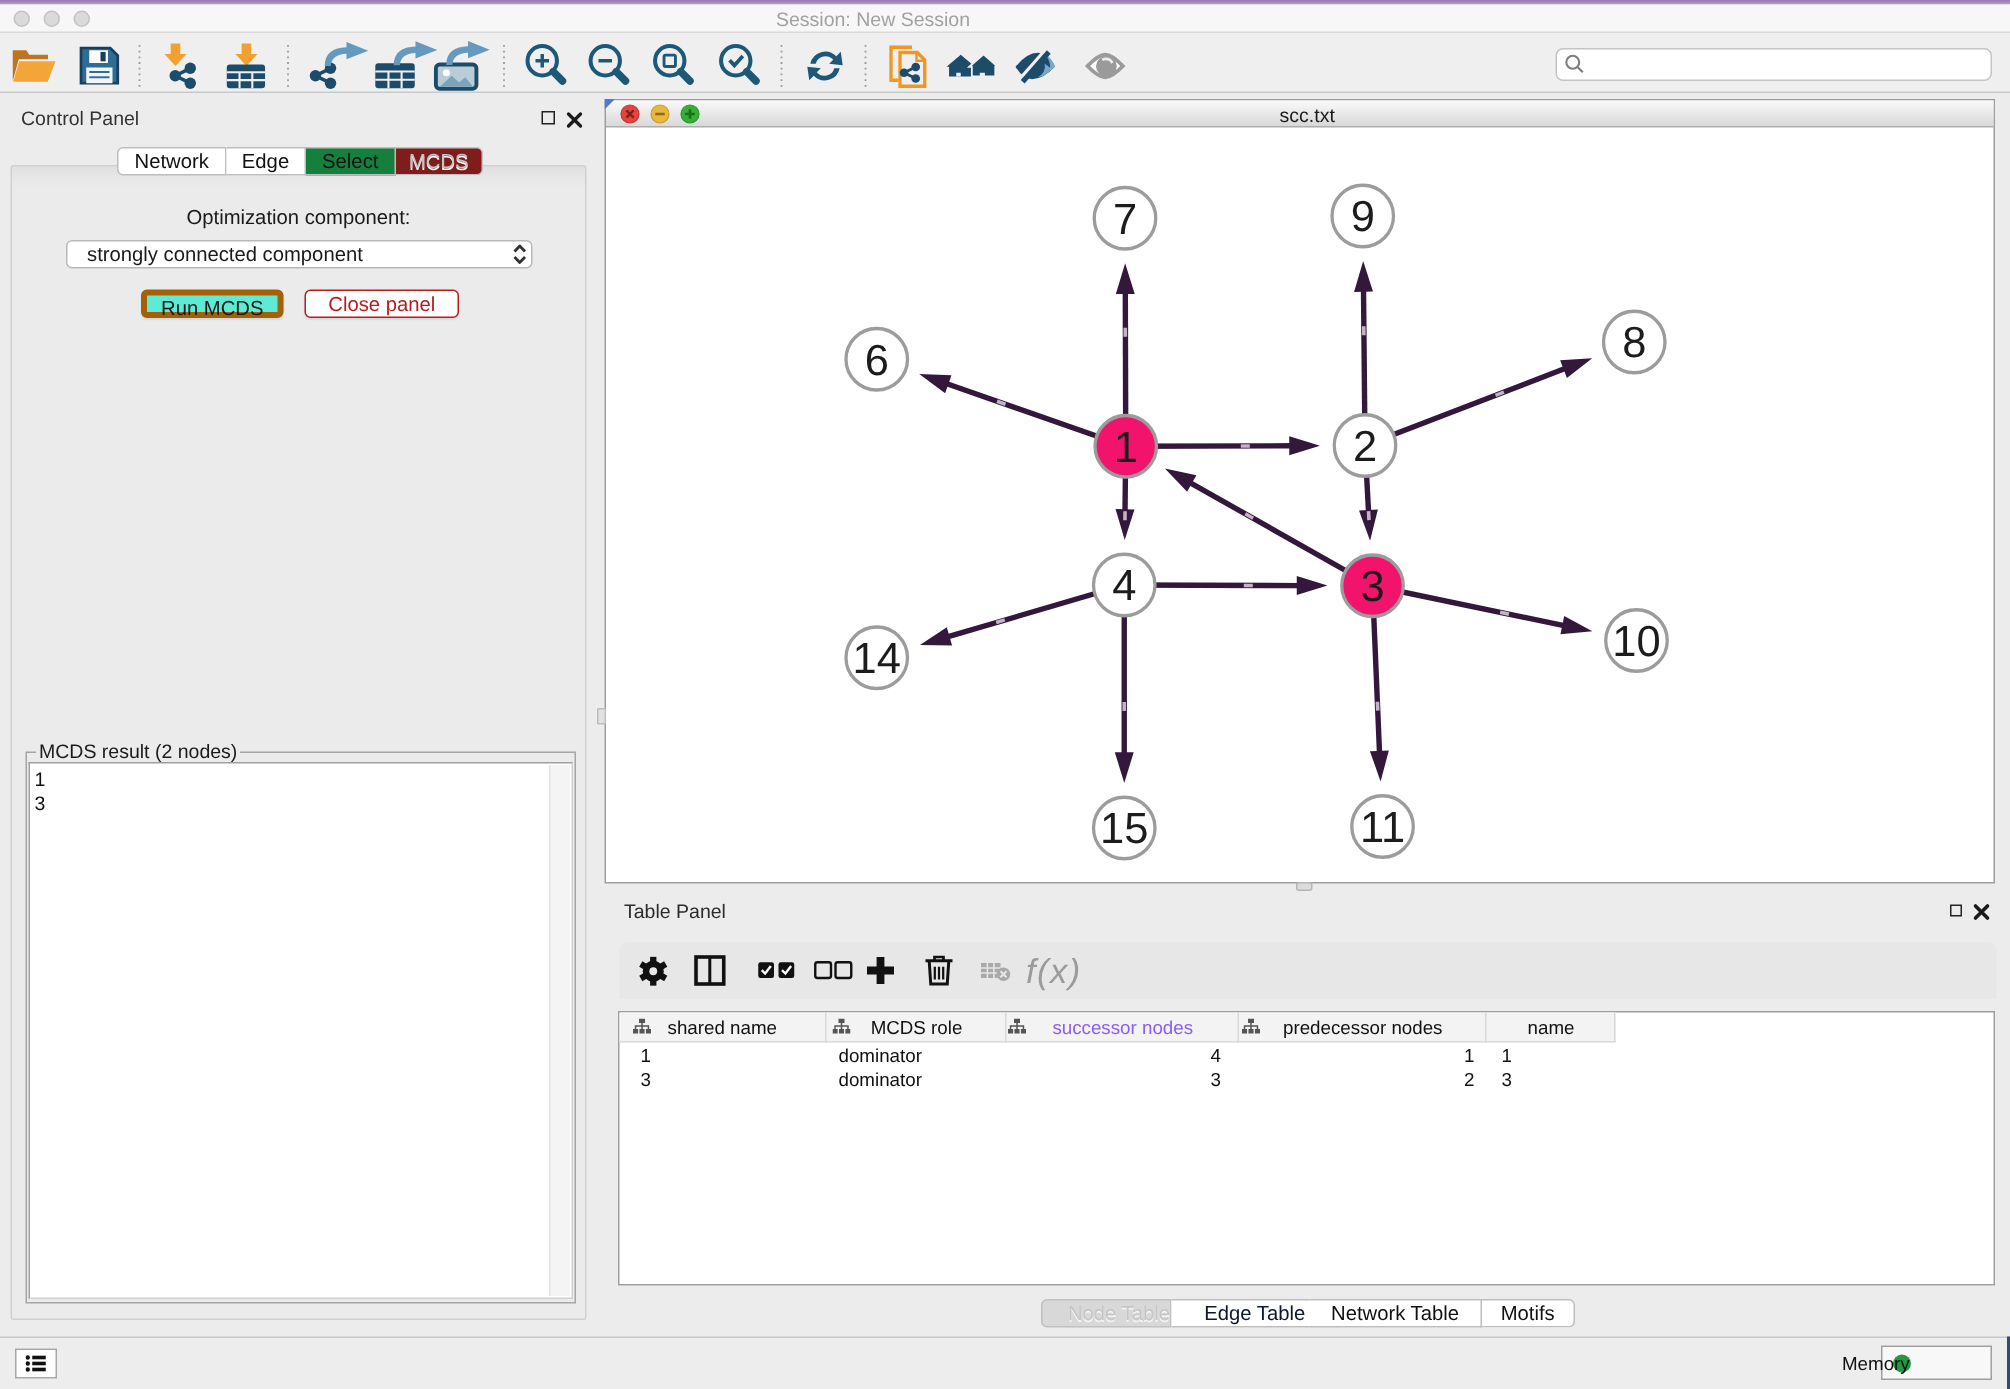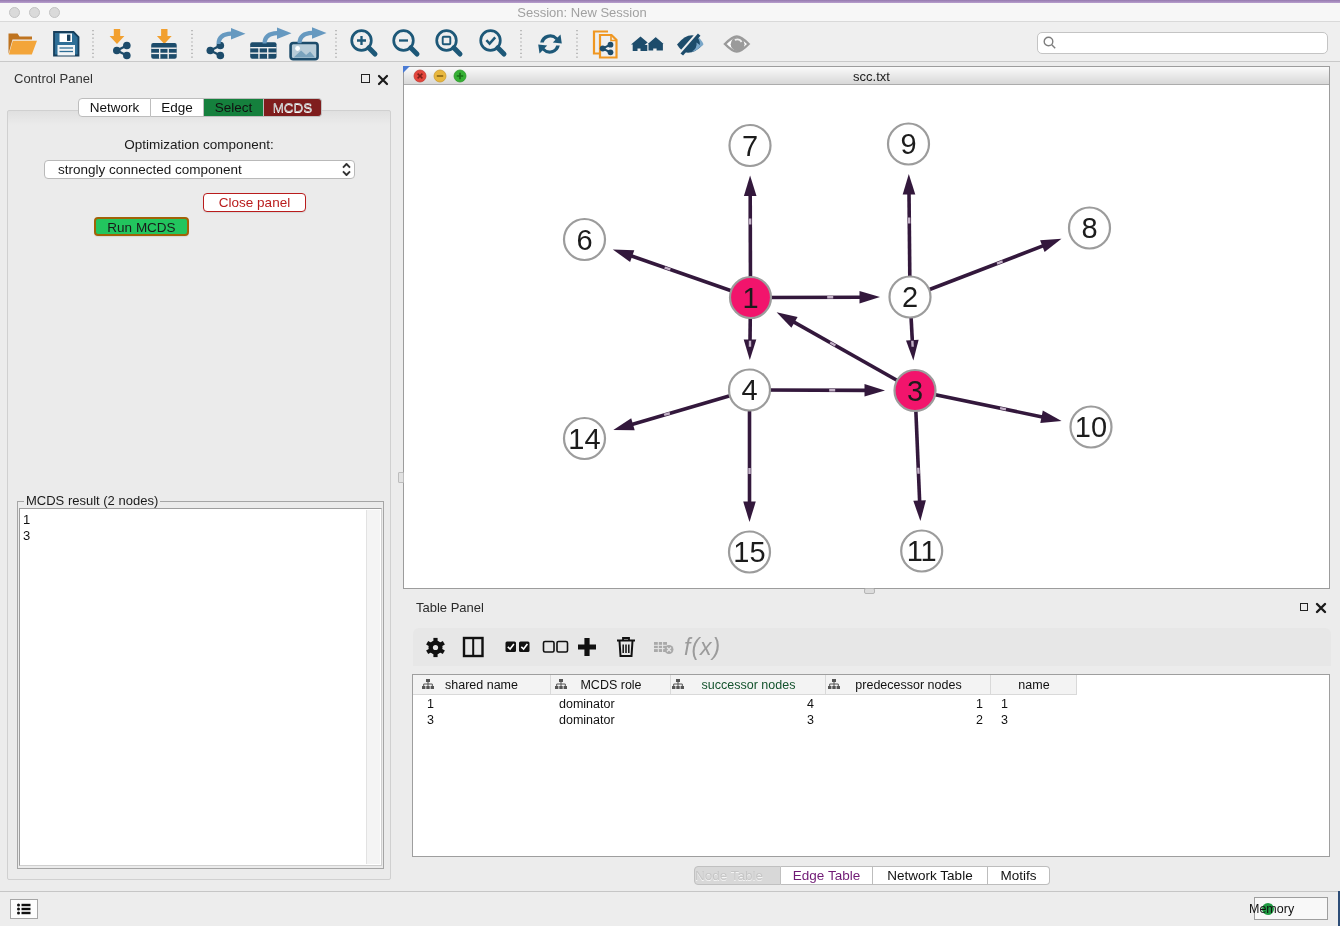--- a/index.html
+++ b/index.html
@@ -150,21 +150,21 @@
  <div class="abs" style="left:126px;top:0;width:60px;height:19px;background:#15803d;border:1px solid #bdbdbd;border-left:none;text-align:center;line-height:18px;color:#111;">Select</div>
  <div class="abs" style="left:186px;top:0;width:58px;height:19px;background:#7f1d1d;border:1px solid #c2c2c2;border-left:none;border-radius:0 4px 4px 0;text-align:center;line-height:18px;color:#c4c4c4;text-shadow:0 1px 0 #fafafa;">MCDS</div>
 </div>
 
 <div class="abs" style="left:0;top:137px;width:398px;text-align:center;font-size:13.5px;color:#1a1a1a;">Optimization component:</div>
 <div class="abs" style="left:44px;top:160px;width:311px;height:19px;background:#fff;border:1px solid #b9b9b9;border-radius:4px;font-size:13.5px;color:#1a1a1a;line-height:18px;padding-left:13px;">strongly connected component</div>
 <svg class="abs" style="left:340px;top:162px;" width="13" height="15" viewBox="0 0 13 15">
  <path d="M3 5.6 L6.5 2 L10 5.6" fill="none" stroke="#333" stroke-width="1.9" stroke-linejoin="round"></path>
  <path d="M3 9.4 L6.5 13 L10 9.4" fill="none" stroke="#333" stroke-width="1.9" stroke-linejoin="round"></path>
 </svg>
-<div class="abs" style="left:94px;top:193px;width:95px;height:19px;background:#22c55e;border:2px solid #a16207;border-radius:4px;font-size:13.5px;color:#1a1a1a;text-align:center;line-height:17.5px;box-shadow:0 1px 1px rgba(0,0,0,0.08);margin-top:24px;">Run MCDS</div>
+<div class="abs" style="left:94px;top:193px;width:95px;height:19px;background:#5eead4;border:4px solid #a16207;border-radius:4px;font-size:13.5px;color:#1a1a1a;text-align:center;line-height:17.5px;box-shadow:0 1px 1px rgba(0,0,0,0.08);">Run MCDS</div>
 <div class="abs" style="left:203px;top:193px;width:103px;height:19px;background:#fff;border:1px solid #b91c1c;border-radius:4px;font-size:13.5px;color:#b91c1c;text-align:center;line-height:17.5px;box-shadow:0 1px 1px rgba(0,0,0,0.08);">Close panel</div>
 
 <div class="abs" style="left:17px;top:501px;width:367px;height:368px;border:1px solid #a5a5a5;"></div>
 <div class="abs" style="left:24px;top:493px;font-size:13px;color:#1a1a1a;background:#ebebeb;padding:0 2px;">MCDS result (2 nodes)</div>
 <div class="abs" style="left:19px;top:508px;width:363px;height:358px;background:#fff;border:1px solid #9e9e9e;border-right:1px solid #cfcfcf;border-bottom:1px solid #cfcfcf;"></div>
 <div class="abs" style="left:366px;top:510px;width:14px;height:354px;background:#f4f4f4;border-left:1px solid #e2e2e2;"></div>
 <div class="abs" style="left:23px;top:512px;font-size:13px;color:#111;line-height:16px;">1<br>3</div>
 
 <div class="abs" style="left:403px;top:66px;width:927px;height:523px;border:1px solid #9c9c9c;background:#fff;"></div>
 <div class="abs" style="left:404px;top:67px;width:925px;height:18px;background:linear-gradient(#fafafa,#d8d8d8);border-bottom:1px solid #acacac;"></div>
@@ -316,21 +316,21 @@
 <div class="abs" style="left:551px;top:675px;width:120px;height:20px;border-right:1px solid #d9d9d9;"></div>
 <div class="abs" style="left:551px;top:678px;width:120px;text-align:center;font-size:12.5px;color:#111;">MCDS role</div>
 <svg class="abs" style="left:555px;top:679px;" width="12" height="11" viewBox="0 0 12 11">
  <rect x="4" y="0" width="4" height="3" fill="#555"></rect>
     <rect x="0" y="7" width="3.4" height="3" fill="#555"></rect>
     <rect x="4.3" y="7" width="3.4" height="3" fill="#555"></rect>
     <rect x="8.6" y="7" width="3.4" height="3" fill="#555"></rect>
  <path d="M6 3 L6 5 M1.7 7 L1.7 5 L10.3 5 L10.3 7 M6 5 L6 7" stroke="#555" stroke-width="1" fill="none"></path>
 </svg>
 <div class="abs" style="left:671px;top:675px;width:155px;height:20px;border-right:1px solid #d9d9d9;"></div>
-<div class="abs" style="left:671px;top:678px;width:155px;text-align:center;font-size:12.5px;color:#14532d;">successor nodes</div>
+<div class="abs" style="left:671px;top:678px;width:155px;text-align:center;font-size:12.5px;color:#8b5cf6;">successor nodes</div>
 <svg class="abs" style="left:672px;top:679px;" width="12" height="11" viewBox="0 0 12 11">
  <rect x="4" y="0" width="4" height="3" fill="#555"></rect>
     <rect x="0" y="7" width="3.4" height="3" fill="#555"></rect>
     <rect x="4.3" y="7" width="3.4" height="3" fill="#555"></rect>
     <rect x="8.6" y="7" width="3.4" height="3" fill="#555"></rect>
  <path d="M6 3 L6 5 M1.7 7 L1.7 5 L10.3 5 L10.3 7 M6 5 L6 7" stroke="#555" stroke-width="1" fill="none"></path>
 </svg>
 <div class="abs" style="left:826px;top:675px;width:165px;height:20px;border-right:1px solid #d9d9d9;"></div>
 <div class="abs" style="left:826px;top:678px;width:165px;text-align:center;font-size:12.5px;color:#111;">predecessor nodes</div>
 <svg class="abs" style="left:828px;top:679px;" width="12" height="11" viewBox="0 0 12 11">
@@ -347,32 +347,32 @@
 <div class="abs" style="left:714px;top:697px;width:100px;text-align:right;font-size:12.5px;color:#111;">4</div>
 <div class="abs" style="left:883px;top:697px;width:100px;text-align:right;font-size:12.5px;color:#111;">1</div>
 <div class="abs" style="left:1001px;top:697px;font-size:12.5px;color:#111;">1</div>
 <div class="abs" style="left:427px;top:713px;font-size:12.5px;color:#111;">3</div>
 <div class="abs" style="left:559px;top:713px;font-size:12.5px;color:#111;">dominator</div>
 <div class="abs" style="left:714px;top:713px;width:100px;text-align:right;font-size:12.5px;color:#111;">3</div>
 <div class="abs" style="left:883px;top:713px;width:100px;text-align:right;font-size:12.5px;color:#111;">2</div>
 <div class="abs" style="left:1001px;top:713px;font-size:12.5px;color:#111;">3</div>
 
 <div class="abs" style="left:694px;top:866px;width:356px;height:19px;font-size:13.5px;">
- <div class="abs" style="left:0;top:0;width:87px;height:19px;background:#d8d8d8;border:1px solid #c0c0c0;border-radius:4px 0 0 4px;text-align:left;line-height:18px;color:#c6c6c6;text-shadow:0 1px 0 #f5f5f5;">Node Table</div>
- <div class="abs" style="left:87px;top:0;width:92px;height:19px;background:#fff;border:1px solid #bdbdbd;border-left:none;text-align:center;line-height:18px;color:#701a75;">Edge Table</div>
+ <div class="abs" style="left:0;top:0;width:87px;height:19px;background:#d8d8d8;border:1px solid #c0c0c0;border-radius:4px 0 0 4px;text-align:right;line-height:18px;color:#c6c6c6;text-shadow:0 1px 0 #f5f5f5;">Node Table</div>
+ <div class="abs" style="left:87px;top:0;width:112px;height:19px;background:#fff;border:1px solid #bdbdbd;border-left:none;text-align:center;line-height:18px;color:#0f172a;">Edge Table</div>
  <div class="abs" style="left:179px;top:0;width:115px;height:19px;background:#fff;border:1px solid #bdbdbd;border-left:none;text-align:center;line-height:18px;color:#111;">Network Table</div>
  <div class="abs" style="left:294px;top:0;width:62px;height:19px;background:#fff;border:1px solid #bdbdbd;border-left:none;border-radius:0 4px 4px 0;text-align:center;line-height:18px;color:#111;">Motifs</div>
 </div>
 
 <div class="abs" style="left:0;top:891px;width:1340px;height:35px;background:#ededed;border-top:1px solid #c6c6c6;"></div>
 <div class="abs" style="left:10px;top:899px;width:28px;height:20px;background:#fdfdfd;border:1px solid #a6a6a6;"></div>
 <svg class="abs" style="left:17px;top:903px;" width="14" height="12" viewBox="0 0 14 12">
  <circle cx="1.5" cy="2" r="1.5" fill="#111"></circle>
     <circle cx="1.5" cy="6" r="1.5" fill="#111"></circle>
     <circle cx="1.5" cy="10" r="1.5" fill="#111"></circle>
  <rect x="4.5" y="0.8" width="9" height="2.4" fill="#111"></rect>
     <rect x="4.5" y="4.8" width="9" height="2.4" fill="#111"></rect>
     <rect x="4.5" y="8.8" width="9" height="2.4" fill="#111"></rect>
 </svg>
 <div class="abs" style="left:1254px;top:897px;width:74px;height:23px;background:#f8f8f8;border:1px solid #9f9f9f;"></div>
 <div class="tl" style="left:1262px;top:903px;width:12px;height:12px;background:#1e9a41;"></div>
-<div class="abs" style="left:1228px;top:902px;font-size:12.5px;color:#111;margin-left:21px;">Memory</div>
+<div class="abs" style="left:1228px;top:902px;font-size:12.5px;color:#111;">Memory</div>
 <div class="abs" style="left:1338px;top:891px;width:2px;height:35px;background:#2d4d77;"></div>
 
 </body></html>

